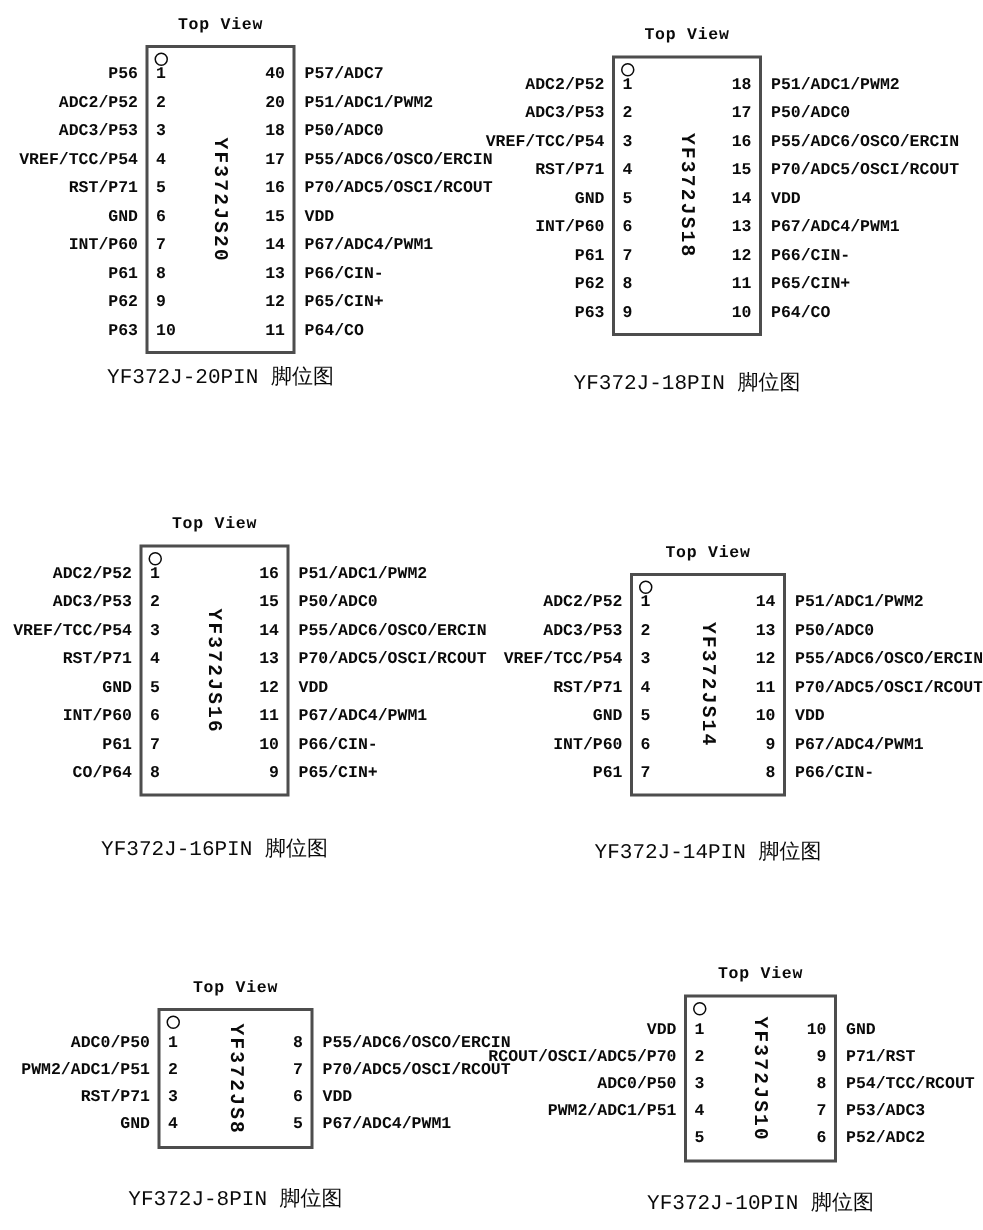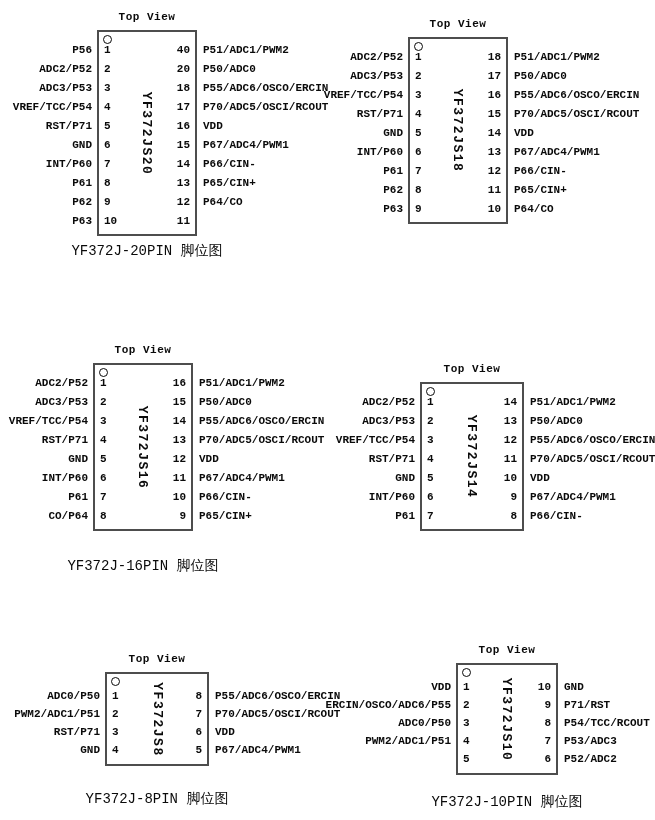--- a/index.html
+++ b/index.html
@@ -128,20 +128,21 @@
           <div class="pin-number">17</div>
           <div class="pin-number">16</div>
           <div class="pin-number">15</div>
           <div class="pin-number">14</div>
           <div class="pin-number">13</div>
           <div class="pin-number">12</div>
           <div class="pin-number">11</div>
         </div>
     </div>
     <div class="right-labels">
+        <div class="pin-label">P57/ADC7</div>
         <div class="pin-label">P51/ADC1/PWM2</div>
         <div class="pin-label">P50/ADC0</div>
         <div class="pin-label">P55/ADC6/OSCO/ERCIN</div>
         <div class="pin-label">P70/ADC5/OSCI/RCOUT</div>
         <div class="pin-label">VDD</div>
         <div class="pin-label">P67/ADC4/PWM1</div>
         <div class="pin-label">P66/CIN-</div>
         <div class="pin-label">P65/CIN+</div>
         <div class="pin-label">P64/CO</div>
       </div>
@@ -192,20 +193,21 @@
         <div class="pin-label">P51/ADC1/PWM2</div>
         <div class="pin-label">P50/ADC0</div>
         <div class="pin-label">P55/ADC6/OSCO/ERCIN</div>
         <div class="pin-label">P70/ADC5/OSCI/RCOUT</div>
         <div class="pin-label">VDD</div>
         <div class="pin-label">P67/ADC4/PWM1</div>
         <div class="pin-label">P66/CIN-</div>
         <div class="pin-label">P65/CIN+</div>
         <div class="pin-label">P64/CO</div>
       </div>
+    <div class="caption">YF372J-18PIN 脚位图</div>
   </section>
     <section class="chip" style="left: 5px; top: 343px; --lw: 88px; --bw: 100px; --rh: 19px; --pt: 9px; --pb: 3px; --cm: 26px;">
     <div class="top-view">Top View</div>
     <div class="left-labels">
         <div class="pin-label">ADC2/P52</div>
         <div class="pin-label">ADC3/P53</div>
         <div class="pin-label">VREF/TCC/P54</div>
         <div class="pin-label">RST/P71</div>
         <div class="pin-label">GND</div>
         <div class="pin-label">INT/P60</div>
@@ -287,20 +289,21 @@
     </div>
     <div class="right-labels">
         <div class="pin-label">P51/ADC1/PWM2</div>
         <div class="pin-label">P50/ADC0</div>
         <div class="pin-label">P55/ADC6/OSCO/ERCIN</div>
         <div class="pin-label">P70/ADC5/OSCI/RCOUT</div>
         <div class="pin-label">VDD</div>
         <div class="pin-label">P67/ADC4/PWM1</div>
         <div class="pin-label">P66/CIN-</div>
       </div>
+    <div class="caption">YF372J-14PIN 脚位图</div>
   </section>
     <section class="chip" style="left: 13px; top: 652px; --lw: 92px; --bw: 104px; --rh: 18px; --pt: 13px; --pb: 5px; --cm: 24px;">
     <div class="top-view">Top View</div>
     <div class="left-labels">
         <div class="pin-label">ADC0/P50</div>
         <div class="pin-label">PWM2/ADC1/P51</div>
         <div class="pin-label">RST/P71</div>
         <div class="pin-label">GND</div>
       </div>
     <div class="box">
@@ -326,21 +329,21 @@
         <div class="pin-label">P70/ADC5/OSCI/RCOUT</div>
         <div class="pin-label">VDD</div>
         <div class="pin-label">P67/ADC4/PWM1</div>
       </div>
     <div class="caption">YF372J-8PIN 脚位图</div>
   </section>
     <section class="chip" style="left: 324px; top: 643px; --lw: 132px; --bw: 102px; --rh: 18px; --pt: 13px; --pb: 5px; --cm: 18px;">
     <div class="top-view">Top View</div>
     <div class="left-labels">
         <div class="pin-label">VDD</div>
-        <div class="pin-label">ERCIN/OSCO/ADC6/P55</div>
+        <div class="pin-label">RCOUT/OSCI/ADC5/P70</div>
         <div class="pin-label">ADC0/P50</div>
         <div class="pin-label">PWM2/ADC1/P51</div>
       </div>
     <div class="box">
       <span class="pin1-circle"></span>
       <div class="nums-left">
           <div class="pin-number">1</div>
           <div class="pin-number">2</div>
           <div class="pin-number">3</div>
           <div class="pin-number">4</div>

